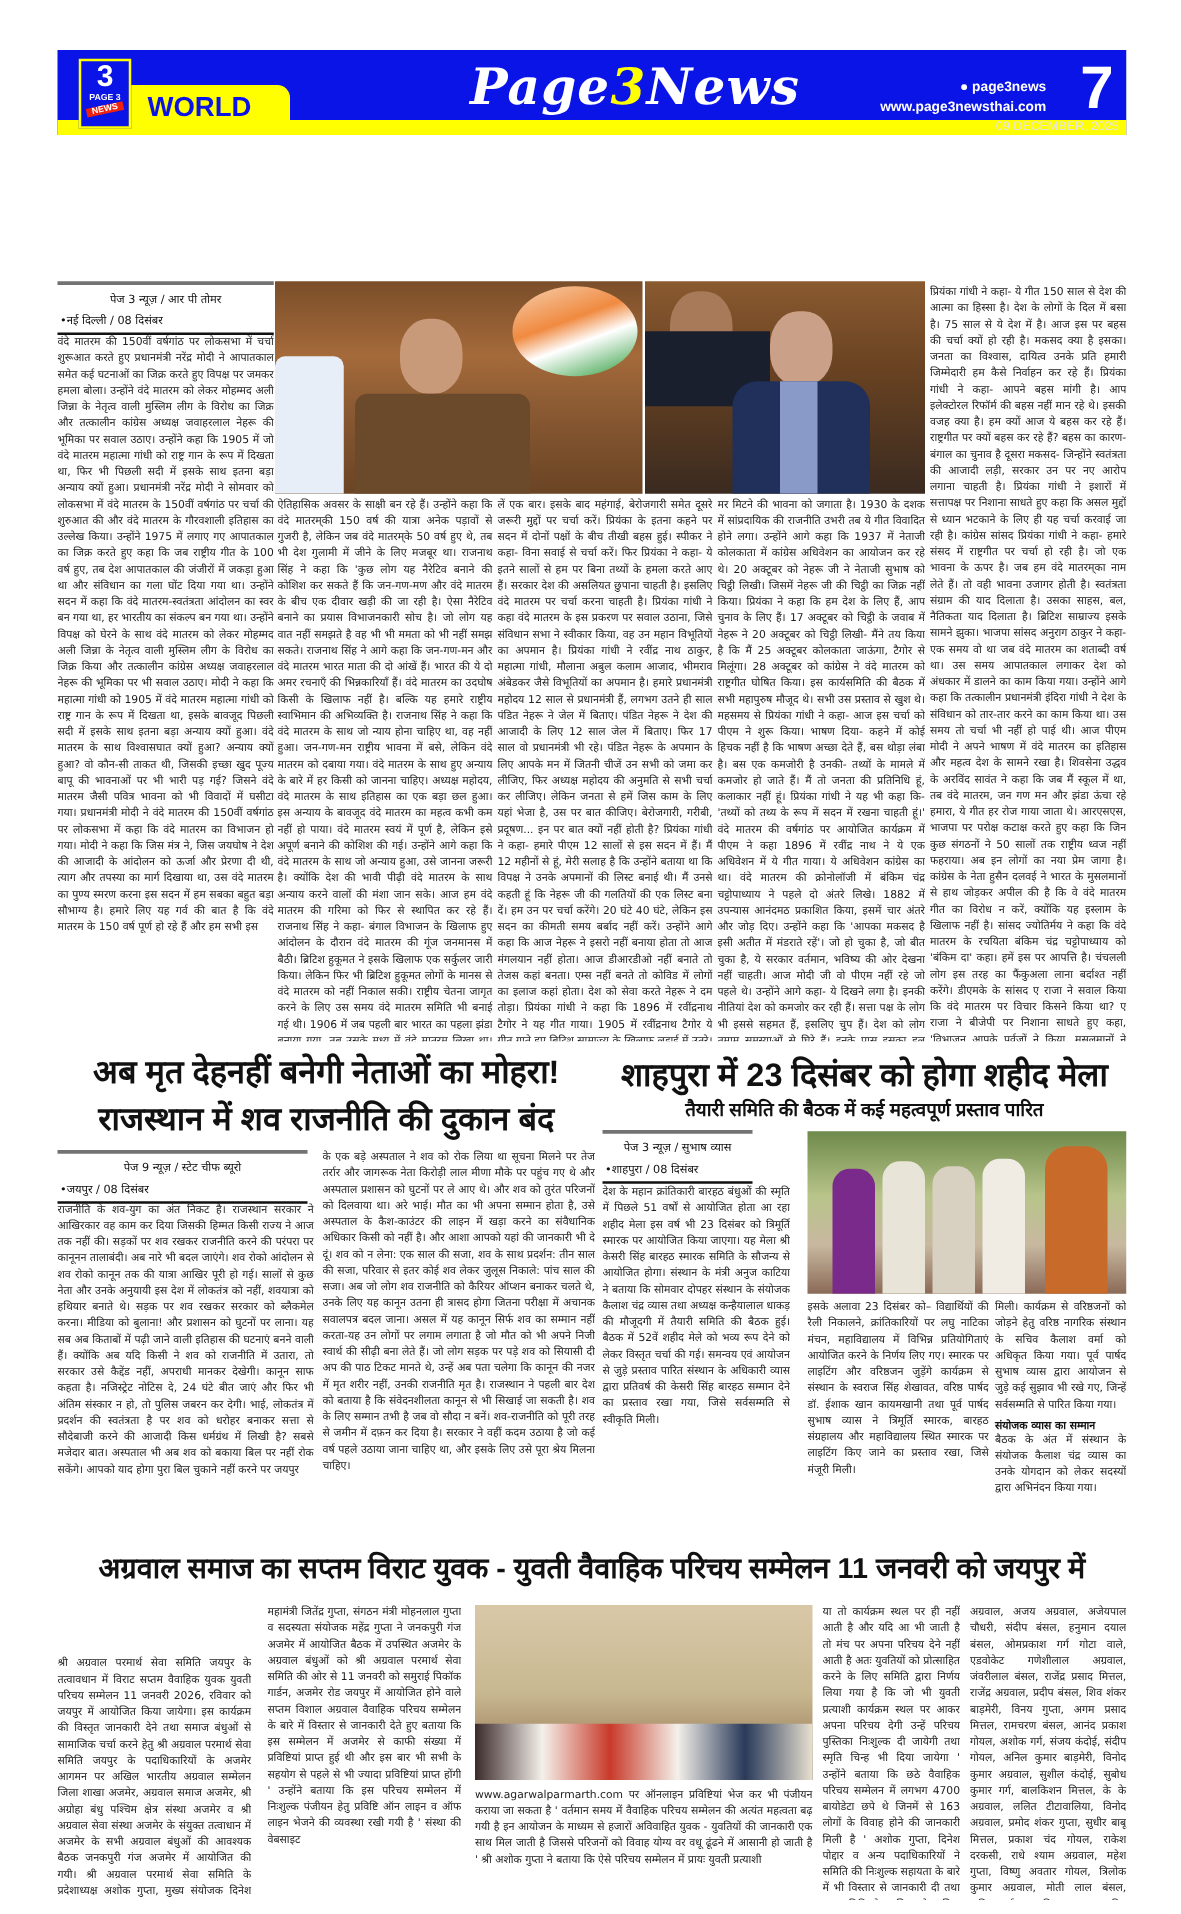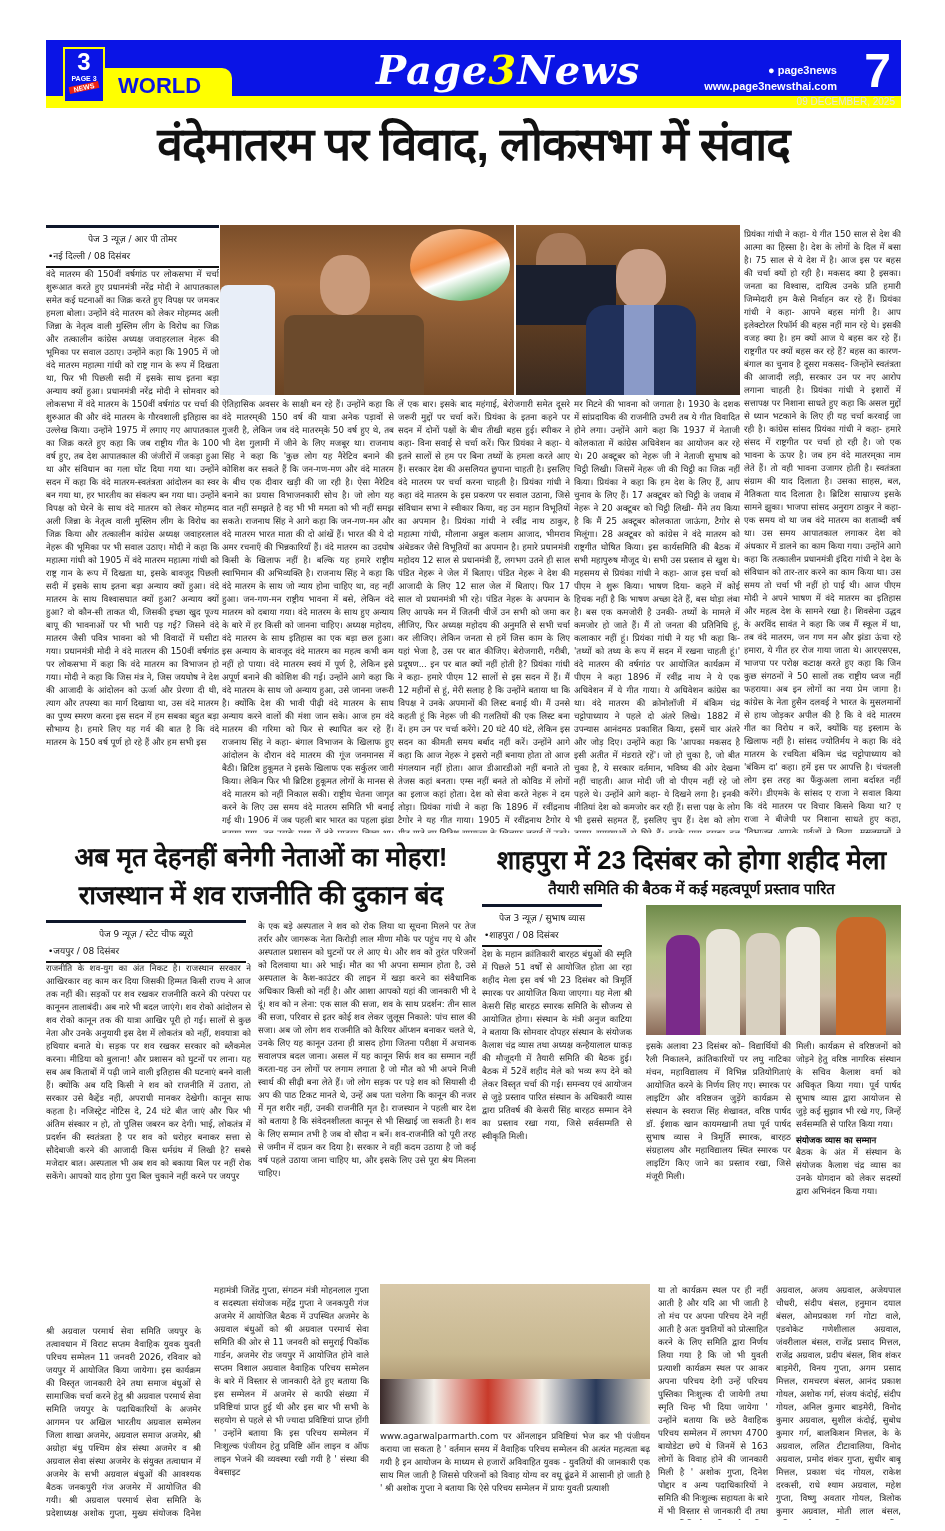--- a/index.html
+++ b/index.html
@@ -16,21 +16,21 @@
 .world{position:absolute;left:72px;top:33px;font-family:"Liberation Sans",sans-serif;font-weight:bold;font-size:22px;color:#0a14e6}
 .brand{position:absolute;left:330px;top:6px;font-family:"DejaVu Serif",serif;font-weight:bold;font-style:italic;font-size:40px;color:#fff;letter-spacing:1px}
 .brand .three{color:#ffff00}
 .social{position:absolute;right:64px;top:24px;font-family:"Liberation Sans",sans-serif;font-size:11px;color:#fff;font-weight:bold}
 .site{position:absolute;right:64px;top:40px;font-family:"Liberation Sans",sans-serif;font-size:11px;color:#fff;font-weight:bold}
 .pgno{position:absolute;right:10px;top:6px;font-family:"Liberation Sans",sans-serif;font-size:48px;color:#fff;font-weight:bold;line-height:50px}
 .date{position:absolute;right:6px;top:56px;font-family:"Liberation Sans",sans-serif;font-size:10px;font-weight:normal;color:#e5e5e5}
 
 .h1{position:absolute;left:0;top:74px;width:855px;text-align:center;font-family:"Liberation Sans",sans-serif;font-weight:bold;font-size:46px;line-height:60px;letter-spacing:-1px}
 .sub{position:absolute;left:0;top:144px;width:855px;text-align:center;font-family:"Liberation Sans",sans-serif;font-weight:bold;font-size:18px}
-.byline{position:absolute;border-top:3px solid #0f172a;border-bottom:2px solid #111;font-family:"DejaVu Sans",sans-serif;font-size:9px;padding:4px 2px}
+.byline{position:absolute;border-top:3px solid #737373;border-bottom:2px solid #111;font-family:"DejaVu Sans",sans-serif;font-size:9px;padding:4px 2px}
 .byline .a{text-align:center}
 .byline .b{margin-top:4px}
 .byline .b:before{content:"\2022 "}
 .col{position:absolute;font-size:8.6px;line-height:13px;text-align:justify;color:#222;overflow:hidden;font-family:"DejaVu Sans",sans-serif}
 .photo{position:absolute;overflow:hidden}
 .hd2{position:absolute;font-family:"Liberation Sans",sans-serif;font-weight:bold;text-align:center}
 </style>
 </head>
 <body>
 
@@ -45,21 +45,20 @@
       <div class="nw">NEWS</div>
     </div>
     <div class="world">WORLD</div>
     <div class="brand"><span>Page</span><span class="three">3</span><span>News</span></div>
     <div class="social">● page3news</div>
     <div class="site">www.page3newsthai.com</div>
     <div class="pgno">7</div>
     <div class="date">09 DECEMBER, 2025</div>
   </div>
 
-  <div class="h1">वंदेमातरम पर विवाद, लोकसभा में संवाद</div>
 
   <div class="byline" style="left:0;top:185px;width:173px">
     <div class="a">पेज 3 न्यूज़ / आर पी तोमर</div>
     <div class="b">नई दिल्ली / 08 दिसंबर</div>
   </div>
 
   <div class="photo" style="left:174px;top:185px;width:294px;height:170px;background:linear-gradient(180deg,#7a4e2a 0%,#a56a3a 35%,#8a5a33 60%,#6a4424 100%)">
     <div style="position:absolute;left:190px;top:4px;width:100px;height:72px;border-radius:50%;background:linear-gradient(160deg,#f6d0b0 0%,#f08a40 40%,#fff 60%,#2a9a3a 100%)"></div>
     <div style="position:absolute;left:100px;top:30px;width:50px;height:60px;border-radius:45%;background:#c99a7a"></div>
     <div style="position:absolute;left:64px;top:90px;width:140px;height:80px;background:#6b4a2c;border-radius:10px 10px 0 0"></div>
@@ -104,20 +103,21 @@
     <div style="position:absolute;left:190px;top:12px;width:50px;height:118px;background:#c86a2a;border-radius:18px 18px 0 0"></div>
   </div>
   <div class="col" style="left:436px;top:908px;width:150px;height:285px">देश के महान क्रांतिकारी बारहठ बंधुओं की स्मृति में पिछले 51 वर्षों से आयोजित होता आ रहा शहीद मेला इस वर्ष भी 23 दिसंबर को त्रिमूर्ति स्मारक पर आयोजित किया जाएगा। यह मेला श्री केसरी सिंह बारहठ स्मारक समिति के सौजन्य से आयोजित होगा। संस्थान के मंत्री अनुज काटिया ने बताया कि सोमवार दोपहर संस्थान के संयोजक कैलाश चंद्र व्यास तथा अध्यक्ष कन्हैयालाल धाकड़ की मौजूदगी में तैयारी समिति की बैठक हुई। बैठक में 52वें शहीद मेले को भव्य रूप देने को लेकर विस्तृत चर्चा की गई। समन्वय एवं आयोजन से जुड़े प्रस्ताव पारित संस्थान के अधिकारी व्यास द्वारा प्रतिवर्ष की केसरी सिंह बारहठ सम्मान देने का प्रस्ताव रखा गया, जिसे सर्वसम्मति से स्वीकृति मिली।</div>
   <div class="col" style="left:600px;top:1000px;width:145px;height:190px">इसके अलावा 23 दिसंबर को– विद्यार्थियों की रैली निकालने, क्रांतिकारियों पर लघु नाटिका मंचन, महाविद्यालय में विभिन्न प्रतियोगिताएं आयोजित करने के निर्णय लिए गए। स्मारक पर लाइटिंग और वरिष्ठजन जुड़ेंगे कार्यक्रम से संस्थान के स्वराज सिंह शेखावत, वरिष्ठ पार्षद डॉ. ईशाक खान कायमखानी तथा पूर्व पार्षद सुभाष व्यास ने त्रिमूर्ति स्मारक, बारहठ संग्रहालय और महाविद्यालय स्थित स्मारक पर लाइटिंग किए जाने का प्रस्ताव रखा, जिसे मंजूरी मिली।</div>
   <div style="position:absolute;left:750px;top:1000px;width:105px;height:190px">
     <div class="col" style="position:static;height:auto">मिली। कार्यक्रम से वरिष्ठजनों को जोड़ने हेतु वरिष्ठ नागरिक संस्थान के सचिव कैलाश वर्मा को अधिकृत किया गया। पूर्व पार्षद सुभाष व्यास द्वारा आयोजन से जुड़े कई सुझाव भी रखे गए, जिन्हें सर्वसम्मति से पारित किया गया।</div>
     <div style="font-family:'DejaVu Sans',sans-serif;font-weight:bold;font-size:8.6px;margin-top:3px">संयोजक व्यास का सम्मान</div>
     <div class="col" style="position:static;height:auto">बैठक के अंत में संस्थान के संयोजक कैलाश चंद्र व्यास का उनके योगदान को लेकर सदस्यों द्वारा अभिनंदन किया गया।</div>
   </div>
 
+  <div class="hd2" style="left:0;top:1196px;width:855px;font-size:23px;line-height:36px">अग्रवाल समाज का सप्तम विराट युवक - युवती वैवाहिक परिचय सम्मेलन 11 जनवरी को जयपुर में</div>
   <div class="col" style="left:0;top:1285px;width:155px;height:195px">श्री अग्रवाल परमार्थ सेवा समिति जयपुर के तत्वावधान में विराट सप्तम वैवाहिक युवक युवती परिचय सम्मेलन 11 जनवरी 2026, रविवार को जयपुर में आयोजित किया जायेगा। इस कार्यक्रम की विस्तृत जानकारी देने तथा समाज बंधुओं से सामाजिक चर्चा करने हेतु श्री अग्रवाल परमार्थ सेवा समिति जयपुर के पदाधिकारियों के अजमेर आगमन पर अखिल भारतीय अग्रवाल सम्मेलन जिला शाखा अजमेर, अग्रवाल समाज अजमेर, श्री अग्रोहा बंधु पश्चिम क्षेत्र संस्था अजमेर व श्री अग्रवाल सेवा संस्था अजमेर के संयुक्त तत्वाधान में अजमेर के सभी अग्रवाल बंधुओं की आवश्यक बैठक जनकपुरी गंज अजमेर में आयोजित की गयी। श्री अग्रवाल परमार्थ सेवा समिति के प्रदेशाध्यक्ष अशोक गुप्ता, मुख्य संयोजक दिनेश पोद्दार, प्रदेश</div>
   <div class="col" style="left:168px;top:1244px;width:155px;height:236px">महामंत्री जितेंद्र गुप्ता, संगठन मंत्री मोहनलाल गुप्ता व सदस्यता संयोजक महेंद्र गुप्ता ने जनकपुरी गंज अजमेर में आयोजित बैठक में उपस्थित अजमेर के अग्रवाल बंधुओं को श्री अग्रवाल परमार्थ सेवा समिति की ओर से 11 जनवरी को समुराई पिकॉक गार्डन, अजमेर रोड जयपुर में आयोजित होने वाले सप्तम विशाल अग्रवाल वैवाहिक परिचय सम्मेलन के बारे में विस्तार से जानकारी देते हुए बताया कि इस सम्मेलन में अजमेर से काफी संख्या में प्रविष्टियां प्राप्त हुई थी और इस बार भी सभी के सहयोग से पहले से भी ज्यादा प्रविष्टियां प्राप्त होंगी ' उन्होंने बताया कि इस परिचय सम्मेलन में निःशुल्क पंजीयन हेतु प्रविष्टि ऑन लाइन व ऑफ लाइन भेजने की व्यवस्था रखी गयी है ' संस्था की वेबसाइट</div>
   <div class="photo" style="left:334px;top:1244px;width:270px;height:140px;background:linear-gradient(180deg,#d8c8a8 0%,#c8b890 50%,#8a6a4a 100%)">
     <div style="position:absolute;left:0;top:95px;width:270px;height:45px;background:linear-gradient(90deg,#3a2a2a,#f4f0ea,#c83a2a,#f4f0ea,#2a3a5a,#e8e0d0)"></div>
   </div>
   <div class="col" style="left:334px;top:1390px;width:270px;height:90px">www.agarwalparmarth.com पर ऑनलाइन प्रविष्टियां भेज कर भी पंजीयन कराया जा सकता है ' वर्तमान समय में वैवाहिक परिचय सम्मेलन की अत्यंत महत्वता बढ़ गयी है इन आयोजन के माध्यम से हजारों अविवाहित युवक - युवतियों की जानकारी एक साथ मिल जाती है जिससे परिजनों को विवाह योग्य वर वधू ढूंढने में आसानी हो जाती है ' श्री अशोक गुप्ता ने बताया कि ऐसे परिचय सम्मेलन में प्रायः युवती प्रत्याशी</div>
   <div class="col" style="left:612px;top:1244px;width:110px;height:236px">या तो कार्यक्रम स्थल पर ही नहीं आती है और यदि आ भी जाती है तो मंच पर अपना परिचय देने नहीं आती है अतः युवतियों को प्रोत्साहित करने के लिए समिति द्वारा निर्णय लिया गया है कि जो भी युवती प्रत्याशी कार्यक्रम स्थल पर आकर अपना परिचय देगी उन्हें परिचय पुस्तिका निःशुल्क दी जायेगी तथा स्मृति चिन्ह भी दिया जायेगा ' उन्होंने बताया कि छठे वैवाहिक परिचय सम्मेलन में लगभग 4700 बायोडेटा छपे थे जिनमें से 163 लोगों के विवाह होने की जानकारी मिली है ' अशोक गुप्ता, दिनेश पोद्दार व अन्य पदाधिकारियों ने समिति की निःशुल्क सहायता के बारे में भी विस्तार से जानकारी दी तथा इस समिति के अधिक से अधिक सदस्य बनने का आह्वान किया ' कार्यक्रम में मुख्य रूप से अशोक पंसारी, डॉ विष्णु चौधरी, प्रवीण अग्रवाल, सतीश बंसल, शैलेंद्र</div>
   <div class="col" style="left:730px;top:1244px;width:125px;height:236px">अग्रवाल, अजय अग्रवाल, अजेयपाल चौधरी, संदीप बंसल, हनुमान दयाल बंसल, ओमप्रकाश गर्ग गोटा वाले, एडवोकेट गणेशीलाल अग्रवाल, जंवरीलाल बंसल, राजेंद्र प्रसाद मित्तल, राजेंद्र अग्रवाल, प्रदीप बंसल, शिव शंकर बाड़मेरी, विनय गुप्ता, अगम प्रसाद मित्तल, रामचरण बंसल, आनंद प्रकाश गोयल, अशोक गर्ग, संजय कंदोई, संदीप गोयल, अनिल कुमार बाड़मेरी, विनोद कुमार अग्रवाल, सुशील कंदोई, सुबोध कुमार गर्ग, बालकिशन मित्तल, के के अग्रवाल, ललित टीटावालिया, विनोद अग्रवाल, प्रमोद शंकर गुप्ता, सुधीर बाबू मित्तल, प्रकाश चंद गोयल, राकेश दरकसी, राधे श्याम अग्रवाल, महेश गुप्ता, विष्णु अवतार गोयल, त्रिलोक कुमार अग्रवाल, मोती लाल बंसल, अनिल गर्ग व अनिल अग्रवाल सहित अनेक समाज बंधु उपस्थित थे जिन्होंने जयपुर के आयोजन में भाग लेने की सहमति प्रदान की। कार्यक्रम का संचालन शैलेंद्र अग्रवाल ने किया व अंत में सभी का आभार व्यक्त किया।</div>
 </div>
 

